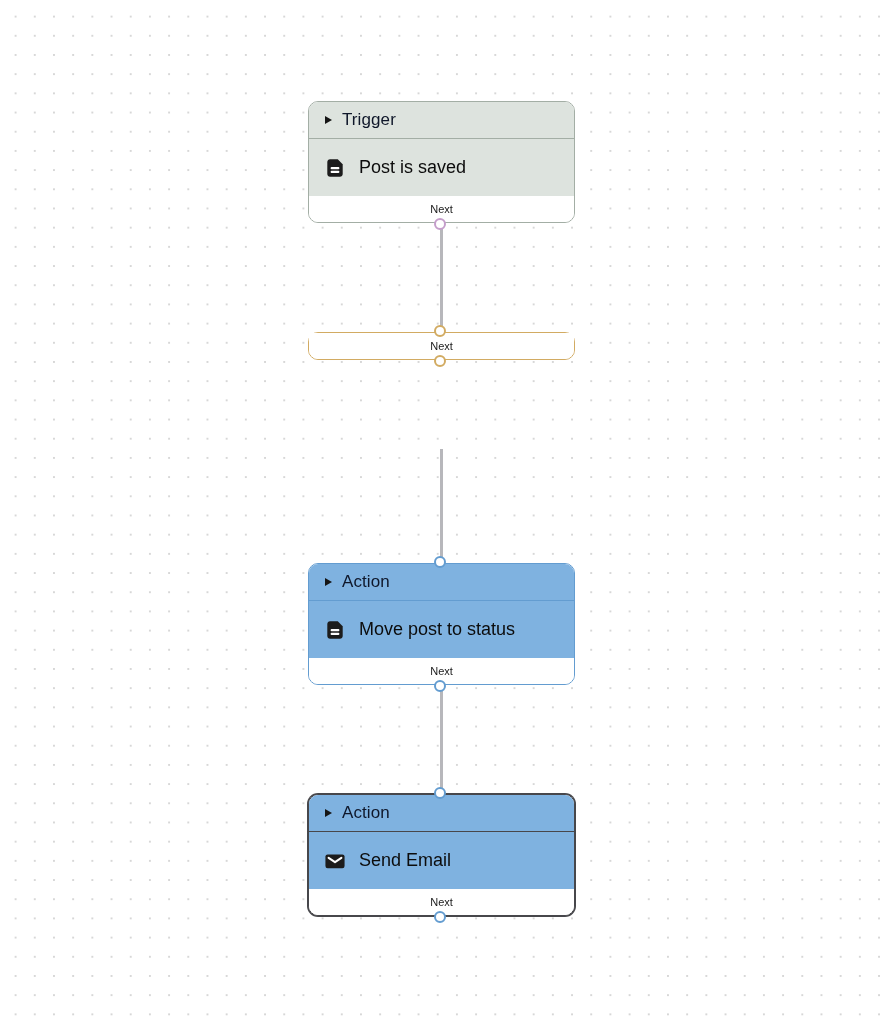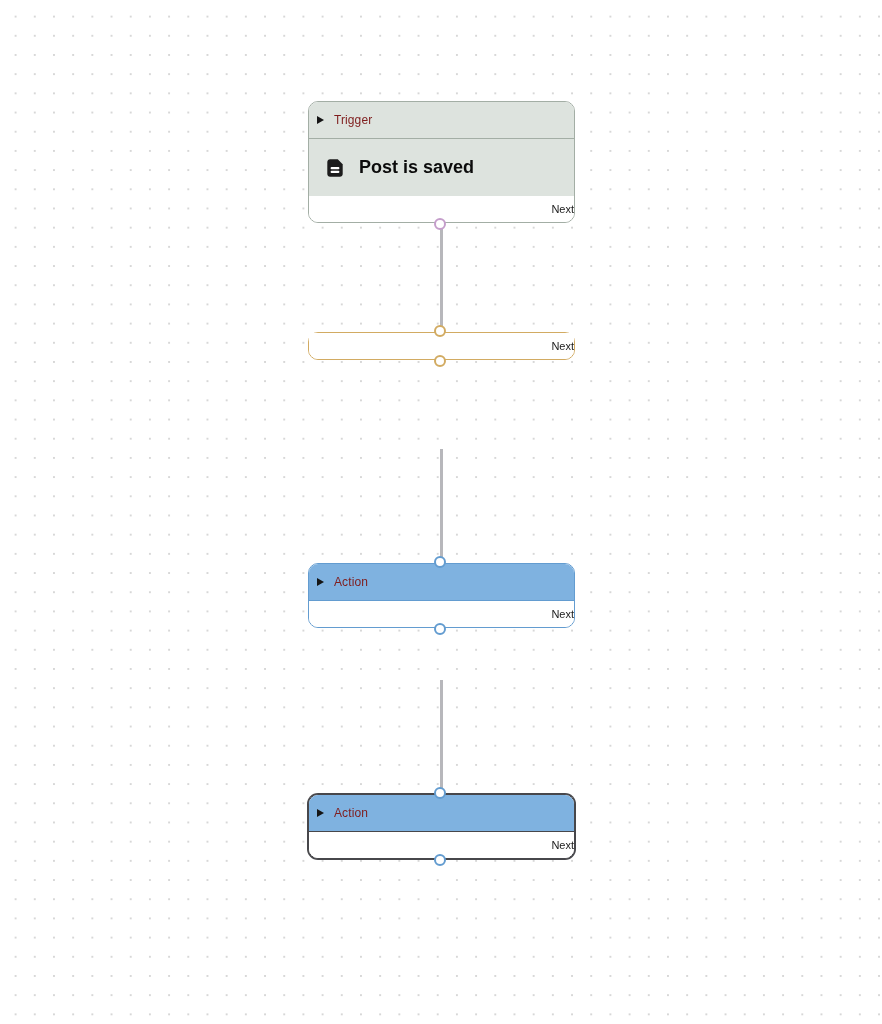--- a/index.html
+++ b/index.html
@@ -27,43 +27,43 @@
     border-radius:10px;
   }
   .node-0 { top:101px; }
   .node-1 { top:332px; }
   .node-2 { top:563px; }
   .node-3 { top:794px; }
   .flow-node.selected { box-shadow:0 0 0 1px var(--border); }
 
   .node-header {
     display:flex; align-items:center; gap:10px;
-    height:37px; padding:0 8px;
+    height:37px; padding:0 16px;
     background:var(--fill); border-bottom:1px solid var(--border);
     border-radius:9px 9px 0 0;
-    font-size:12px; color:#7f1d1d; letter-spacing:0.1px;
+    font-size:17px; color:#0f172a; letter-spacing:0.1px;
     cursor:pointer;
   }
   .tri {
     width:0; height:0; flex:0 0 auto;
     border-left:7px solid #151515;
     border-top:4.5px solid transparent;
     border-bottom:4.5px solid transparent;
   }
   .node-body {
     display:flex; align-items:center; gap:13px;
     height:57px; padding:0 15px;
     background:var(--fill);
-    font-size:18px; color:#0c0c0c;font-weight:bold;
+    font-size:18px; color:#0c0c0c;
   }
   .node-icon { width:22px; height:22px; flex:0 0 auto; display:flex; }
   .node-icon svg { width:22px; height:22px; }
 
   .node-footer {
-    height:26px; display:flex; align-items:center; justify-content:flex-end;
+    height:26px; display:flex; align-items:center; justify-content:center;
     background:#ffffff; border-radius:0 0 9px 9px;
     font-size:11px; color:#1a1a1a;
   }
 
   
   .handle {
     position:absolute; left:50%; width:12px; height:12px;
     margin-left:-8px; border-radius:50%;
     background:#ffffff; border:2px solid var(--handle,#999);
     z-index:3;
@@ -108,31 +108,50 @@
     </div>
     <span class="handle handle-bottom"></span>
   </div>
 
   <div class="flow-node node-2" style="--fill: #7fb2e0; --border: #639cd0; --handle: #639cd0;">
     <span class="handle handle-top"></span>
     <div class="node-header">
       <span class="tri"></span>
       <span>Action</span>
     </div>
+    <div class="node-body">
+      <span class="node-icon">
+        <svg viewBox="0 0 20 20">
+            <path d="M3 4.5C3 3.1 4.1 2 5.5 2h7l4.5 4.5v9c0 1.4-1.1 2.5-2.5 2.5h-9C4.1 18 3 16.9 3 15.5z" fill="#1c1c1c"></path>
+            <rect x="6" y="9.2" width="8" height="1.9" rx="0.9" fill="#fff"></rect>
+            <rect x="6" y="12.6" width="8" height="1.9" rx="0.9" fill="#fff"></rect>
+          </svg>
+      </span>
+      <span>Move post to status</span>
+    </div>
     <div class="node-footer">
       <span>Next</span>
     </div>
     <span class="handle handle-bottom"></span>
   </div>
 
   <div class="flow-node node-3 selected" style="--fill: #7fb2e0; --border: #47474b; --handle: #639cd0;">
     <span class="handle handle-top"></span>
     <div class="node-header">
       <span class="tri"></span>
       <span>Action</span>
     </div>
+    <div class="node-body">
+      <span class="node-icon">
+        <svg viewBox="0 0 20 20">
+            <rect x="1.3" y="4" width="17.4" height="12.6" rx="2" fill="#1c1c1c"></rect>
+            <path d="M4.2 7.2 10 11l5.8-3.8" fill="none" stroke="#fff" stroke-width="1.9" stroke-linecap="round" stroke-linejoin="round"></path>
+          </svg>
+      </span>
+      <span>Send Email</span>
+    </div>
     <div class="node-footer">
       <span>Next</span>
     </div>
     <span class="handle handle-bottom"></span>
   </div>
 
 </div>
 
 </body></html>

